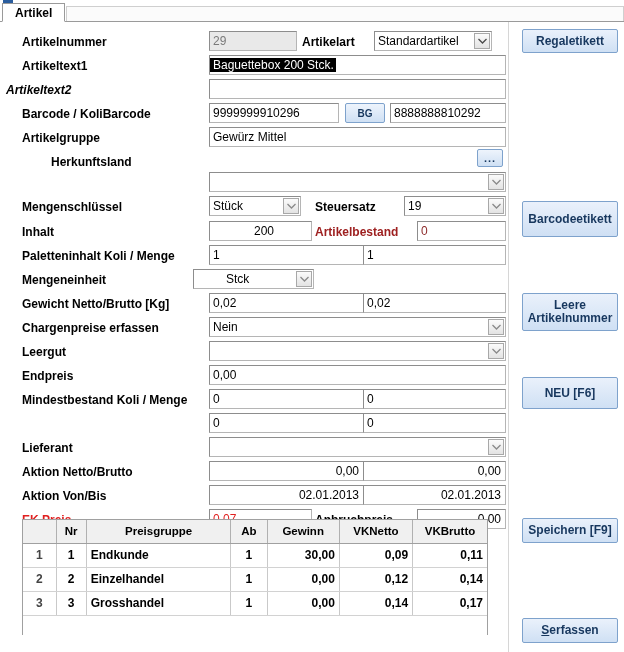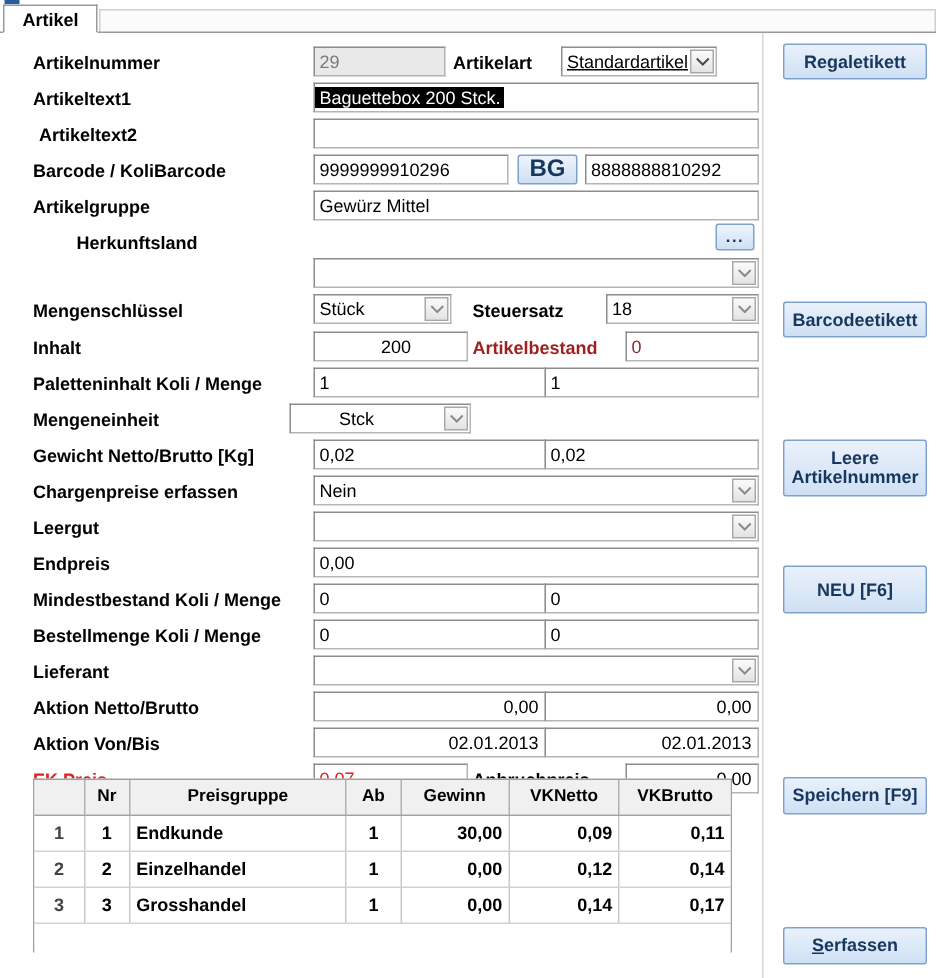--- a/index.html
+++ b/index.html
@@ -94,21 +94,21 @@
     display:flex;align-items:center;justify-content:center;
   }
   .combo .arrow svg{display:block;}
 
   
   .minibtn{
     position:absolute;box-sizing:border-box;
     background:linear-gradient(#eef4fc,#cfe0f4);
     border:1px solid #7ea2cc;
     border-radius:2px;
-    font-size:16px;font-weight:bold;
+    font-size:10px;font-weight:bold;
     display:flex;align-items:center;justify-content:center;
     color:#17375e;
     cursor:default;
   }
 
   
   .rbtn{
     position:absolute;box-sizing:border-box;
     left:13px;width:96px;
     background:linear-gradient(#eaf1fb,#cfe0f4);
@@ -175,35 +175,35 @@
     <div class="tab">
       <span>Artikel</span>
     </div>
   </div>
 
   <div class="form">
 
     <div class="lbl" style="left:22px;top:13px;">Artikelnummer</div>
     <div class="inp ro" style="left:209px;top:9px;width:88px;">29</div>
     <div class="lbl" style="left:302px;top:13px;">Artikelart</div>
-    <div class="combo" style="left:374px;top:9px;width:104px;text-decoration:underline;">
+    <div class="combo" style="left:374px;top:9px;width:118px;">
       <span>Standardartikel</span>
       <span class="arrow">
         <svg width="9" height="6" viewBox="0 0 9 6">
             <path d="M0.5 1 L4.5 5 L8.5 1" fill="none" stroke="#4a4a4a" stroke-width="1.3"></path>
           </svg>
       </span>
     </div>
 
     <div class="lbl" style="left:22px;top:37px;">Artikeltext1</div>
     <div class="inp" style="left:209px;top:33px;width:297px;padding-left:0;">
       <span class="selspan" style="padding:0 2px 0 3px;">Baguettebox 200 Stck.</span>
     </div>
 
-    <div class="lbl" style="left:26px;top:61px;">Artikeltext2</div>
+    <div class="lbl" style="left:6px;top:61px;font-style:italic;">Artikeltext2</div>
     <div class="inp" style="left:209px;top:57px;width:297px;"></div>
 
     <div class="lbl" style="left:22px;top:85px;">Barcode / KoliBarcode</div>
     <div class="inp" style="left:209px;top:81px;width:130px;">9999999910296</div>
     <div class="minibtn" style="left:345px;top:81px;width:40px;height:20px;">BG</div>
     <div class="inp" style="left:390px;top:81px;width:116px;">8888888810292</div>
 
     <div class="lbl" style="left:22px;top:109px;">Artikelgruppe</div>
     <div class="inp" style="left:209px;top:105px;width:297px;">Gewürz Mittel</div>
     <div class="minibtn" style="left:477px;top:127px;width:26px;height:18px;font-size:11px;letter-spacing:1px;">...</div>
@@ -222,21 +222,21 @@
     <div class="combo" style="left:209px;top:174px;width:92px;">
       <span>Stück</span>
       <span class="arrow">
         <svg width="9" height="6" viewBox="0 0 9 6">
             <path d="M0.5 1 L4.5 5 L8.5 1" fill="none" stroke="#8a8a8a" stroke-width="1.3"></path>
           </svg>
       </span>
     </div>
     <div class="lbl" style="left:315px;top:178px;">Steuersatz</div>
     <div class="combo" style="left:404px;top:174px;width:102px;">
-      <span>18</span>
+      <span>19</span>
       <span class="arrow">
         <svg width="9" height="6" viewBox="0 0 9 6">
             <path d="M0.5 1 L4.5 5 L8.5 1" fill="none" stroke="#8a8a8a" stroke-width="1.3"></path>
           </svg>
       </span>
     </div>
 
     <div class="lbl" style="left:22px;top:203px;">Inhalt</div>
     <div class="inp" style="left:209px;top:199px;width:103px;padding-left:44px;">200</div>
     <div class="lbl darkred" style="left:315px;top:203px;">Artikelbestand</div>
@@ -280,21 +280,20 @@
       </span>
     </div>
 
     <div class="lbl" style="left:22px;top:347px;">Endpreis</div>
     <div class="inp" style="left:209px;top:343px;width:297px;">0,00</div>
 
     <div class="lbl" style="left:22px;top:371px;">Mindestbestand Koli / Menge</div>
     <div class="inp" style="left:209px;top:367px;width:155px;">0</div>
     <div class="inp" style="left:363px;top:367px;width:143px;">0</div>
 
-    <div class="lbl" style="left:22px;top:395px;">Bestellmenge Koli / Menge</div>
     <div class="inp" style="left:209px;top:391px;width:155px;">0</div>
     <div class="inp" style="left:363px;top:391px;width:143px;">0</div>
 
     <div class="lbl" style="left:22px;top:419px;">Lieferant</div>
     <div class="combo" style="left:209px;top:415px;width:297px;">
       <span></span>
       <span class="arrow">
         <svg width="9" height="6" viewBox="0 0 9 6">
             <path d="M0.5 1 L4.5 5 L8.5 1" fill="none" stroke="#8a8a8a" stroke-width="1.3"></path>
           </svg>
@@ -366,21 +365,21 @@
           <td class="num">0,14</td>
           <td class="num" style="border-right:none;">0,17</td>
         </tr>
       </tbody>
     </table>
     <div class="gridfill"></div>
   </div>
 
   <div class="rightpanel">
     <div class="rbtn" style="top:7px;height:24px;">Regaletikett</div>
-    <div class="rbtn" style="top:179px;height:24px;">Barcodeetikett</div>
+    <div class="rbtn" style="top:179px;height:36px;">Barcodeetikett</div>
     <div class="rbtn" style="top:271px;height:38px;flex-direction:column;">
       <span>Leere</span>
       <span>Artikelnummer</span>
     </div>
     <div class="rbtn" style="top:355px;height:32px;">NEU [F6]</div>
     <div class="rbtn" style="top:496px;height:25px;">Speichern [F9]</div>
     <div class="rbtn" style="top:596px;height:25px;">
       <u>S</u>
         <span>erfassen</span>
     </div>

